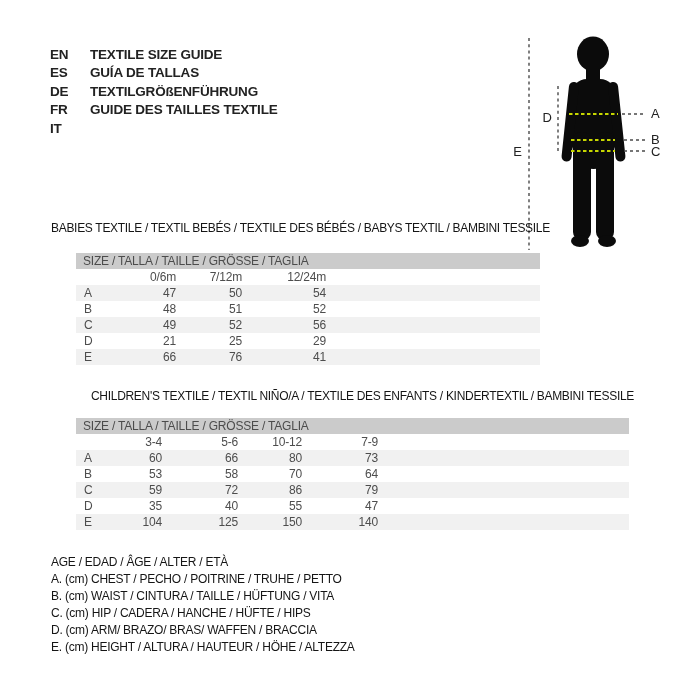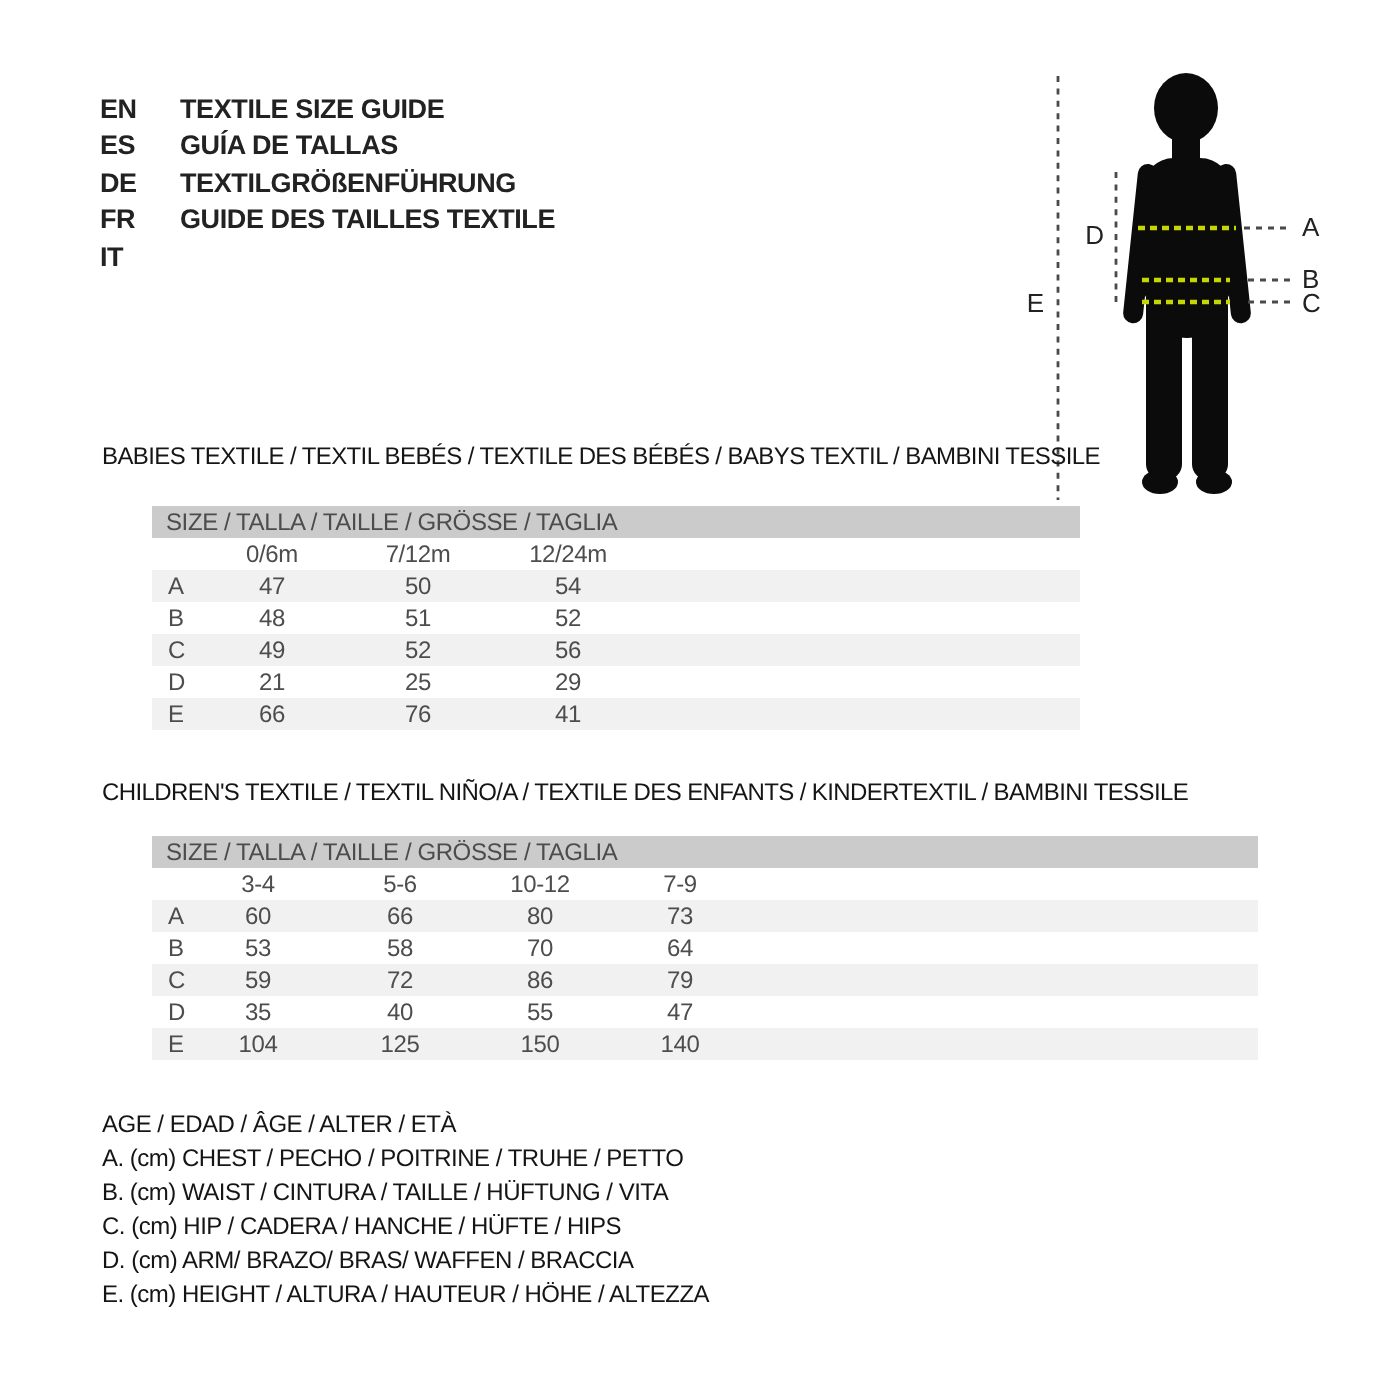--- a/index.html
+++ b/index.html
@@ -13,33 +13,33 @@
   .lang-code{width:40px;flex:0 0 40px;}
 
   
   .figure{position:absolute;left:505px;top:20px;}
   .figure text{font-family:"Liberation Sans",sans-serif;font-size:13px;fill:#222;}
 
   
   .sec-title{position:absolute;left:51px;font-size:12px;font-weight:400;color:#151515;
              letter-spacing:-0.3px;white-space:nowrap;}
   .sec-title.babies{top:221px;}
-  .sec-title.children{top:389px;}
+  .sec-title.children{top:389px;margin-left:40px;}
 
   
   .table{position:absolute;left:44px;font-size:12px;color:#4d4d4d;letter-spacing:-0.2px;margin-left:32px;}
   .table.babies{top:253px;width:464px;}
   .table.children{top:418px;width:553px;}
   .thead{background:#cbcbcb;height:16px;line-height:16px;padding-left:7px;color:#4c4c4c;
          white-space:nowrap;}
   .trow{display:grid;height:16px;line-height:16px;}
   .babies .trow{grid-template-columns:20px 80px 66px 84px;}
   .children .trow{grid-template-columns:20px 66px 76px 64px 76px;}
   .trow.alt{background:#f1f1f1;}
-  .cell{text-align:center;}
+  .cell{text-align:right;}
   .rlabel{text-align:left;padding-left:8px;}
 
   
   .legend{position:absolute;left:51px;top:554px;font-size:12px;font-weight:400;color:#151515;
           line-height:17px;letter-spacing:-0.25px;}
 </style>
 </head>
 <body>
 
 <div class="page">

